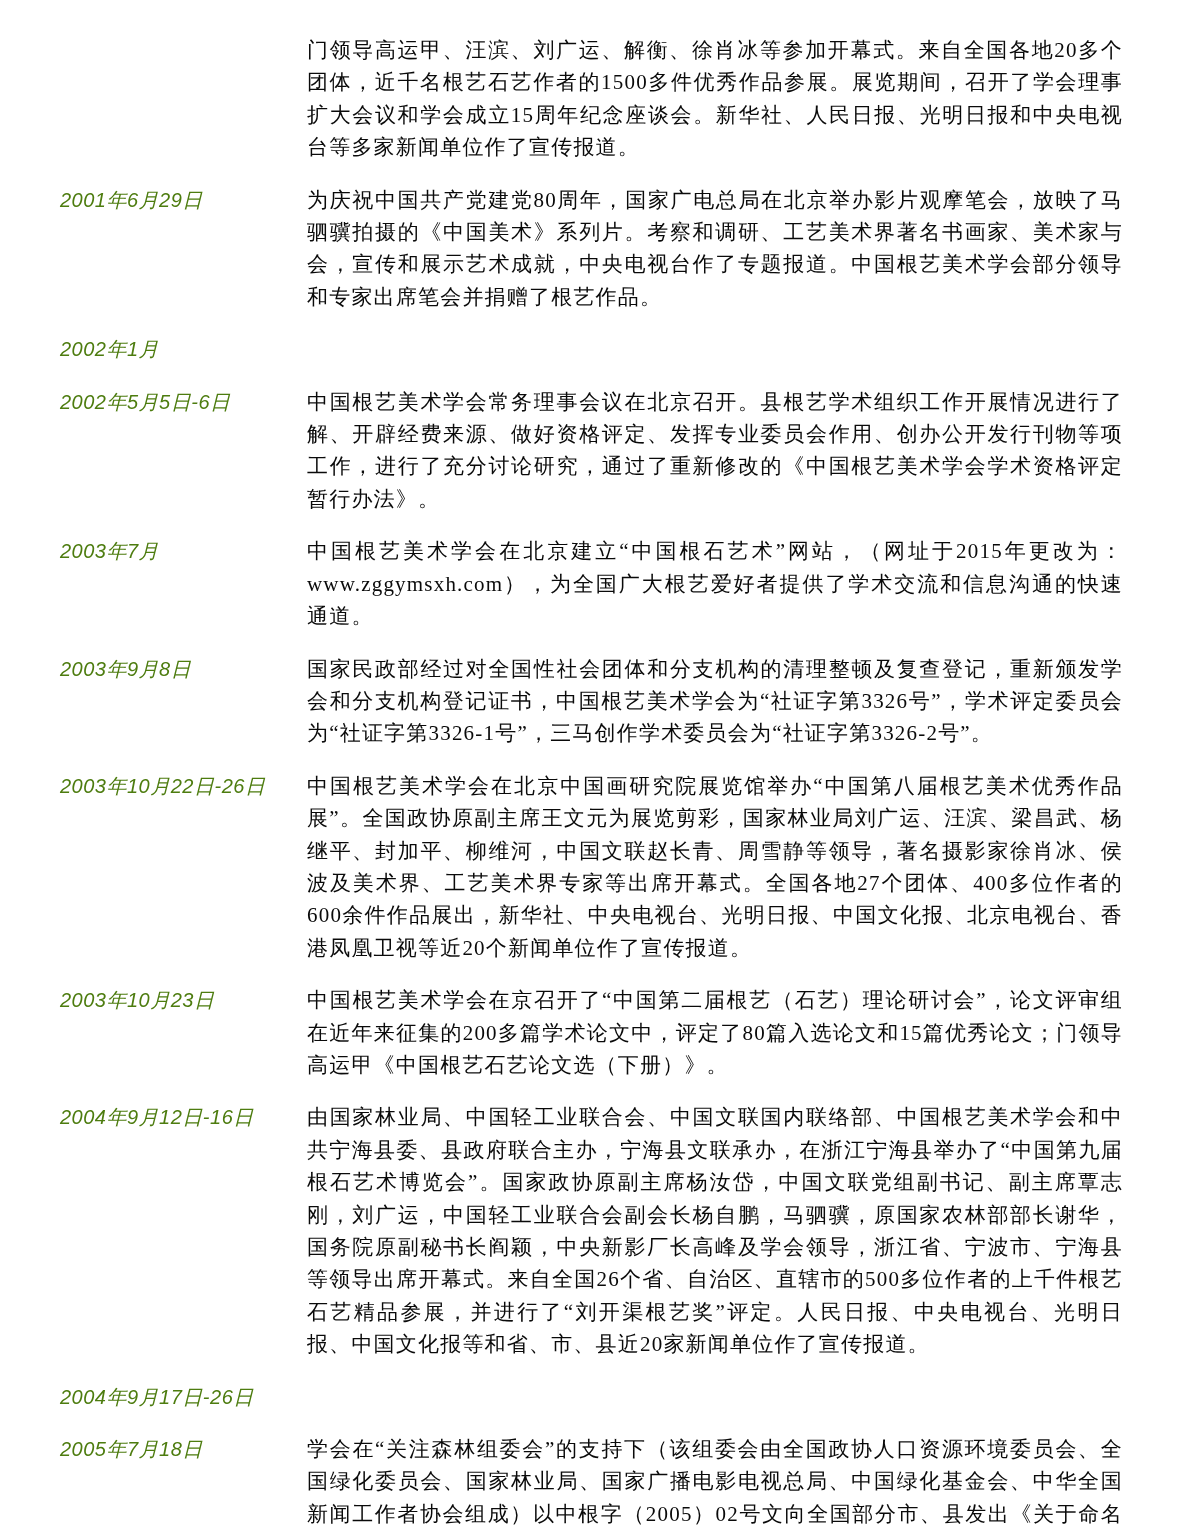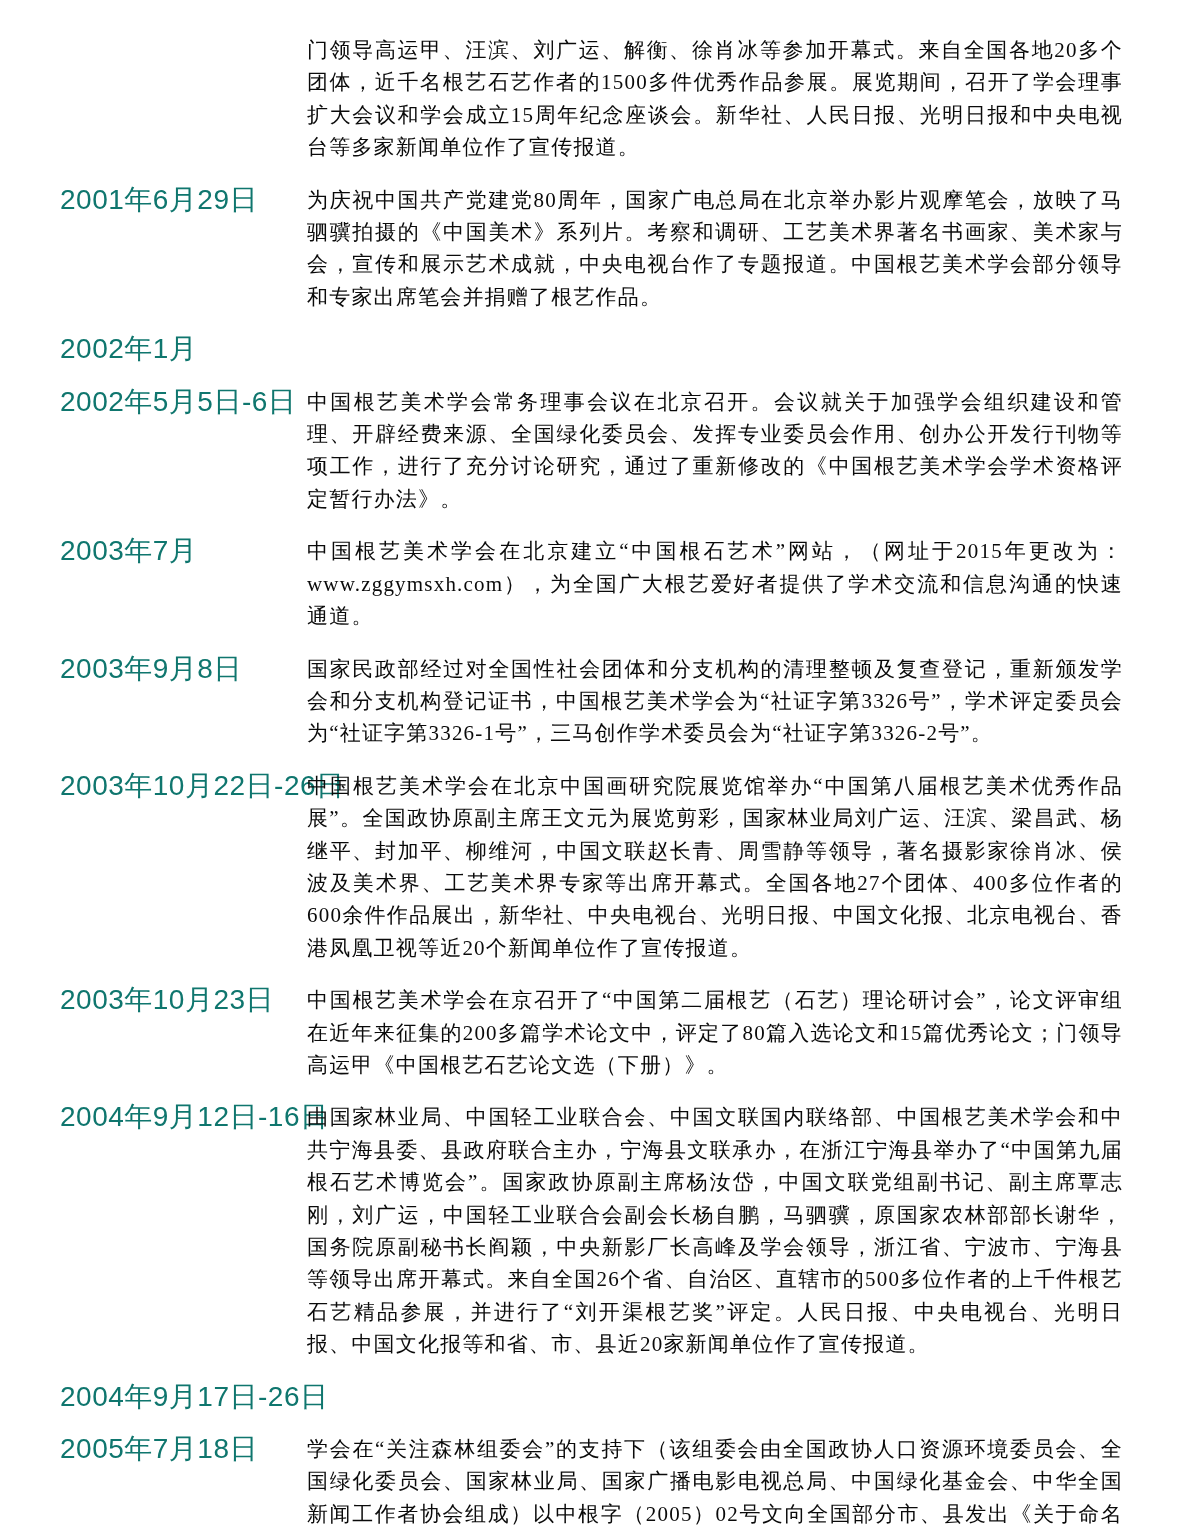--- a/index.html
+++ b/index.html
@@ -18,25 +18,26 @@
   }
   .entry {
     display: flex;
     align-items: flex-start;
     margin-top: 20px;
   }
   .entry-date {
     flex: 0 0 247px;
     width: 247px;
     font-family: "Liberation Sans", "DejaVu Sans", sans-serif;
-    font-size: 28px;
+    font-size: 20px;
     line-height: 32.4px;
     letter-spacing: 0.5px;
-    color: #0f766e;
+    color: #4d7c0f;
     white-space: nowrap;
+    font-style: italic;
   }
   .entry-text {
     flex: 1 1 auto;
     font-family: "Liberation Serif", "DejaVu Serif", serif;
     font-size: 21px;
     line-height: 32.4px;
     letter-spacing: 1.2px;
     text-align: justify;
     text-justify: inter-character;
     color: #0a0a0a;
@@ -56,21 +57,21 @@
     <div class="entry-date">2001年6月29日</div>
     <div class="entry-text">为庆祝中国共产党建党80周年，国家广电总局在北京举办影片观摩笔会，放映了马驷骥拍摄的《中国美术》系列片。考察和调研、工艺美术界著名书画家、美术家与会，宣传和展示艺术成就，中央电视台作了专题报道。中国根艺美术学会部分领导和专家出席笔会并捐赠了根艺作品。</div>
   </div>
 
   <div class="entry">
     <div class="entry-date">2002年1月</div>
   </div>
 
   <div class="entry">
     <div class="entry-date">2002年5月5日-6日</div>
-    <div class="entry-text">中国根艺美术学会常务理事会议在北京召开。会议就关于加强学会组织建设和管理、开辟经费来源、全国绿化委员会、发挥专业委员会作用、创办公开发行刊物等项工作，进行了充分讨论研究，通过了重新修改的《中国根艺美术学会学术资格评定暂行办法》。</div>
+    <div class="entry-text">中国根艺美术学会常务理事会议在北京召开。县根艺学术组织工作开展情况进行了解、开辟经费来源、做好资格评定、发挥专业委员会作用、创办公开发行刊物等项工作，进行了充分讨论研究，通过了重新修改的《中国根艺美术学会学术资格评定暂行办法》。</div>
   </div>
 
   <div class="entry">
     <div class="entry-date">2003年7月</div>
     <div class="entry-text">中国根艺美术学会在北京建立“中国根石艺术”网站，（网址于2015年更改为：www.zggymsxh.com），为全国广大根艺爱好者提供了学术交流和信息沟通的快速通道。</div>
   </div>
 
   <div class="entry">
     <div class="entry-date">2003年9月8日</div>
     <div class="entry-text">国家民政部经过对全国性社会团体和分支机构的清理整顿及复查登记，重新颁发学会和分支机构登记证书，中国根艺美术学会为“社证字第3326号”，学术评定委员会为“社证字第3326-1号”，三马创作学术委员会为“社证字第3326-2号”。</div>

